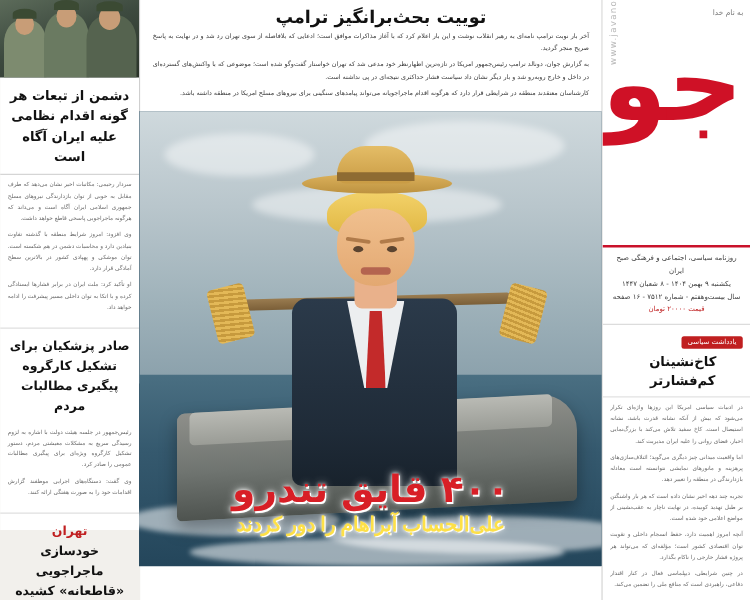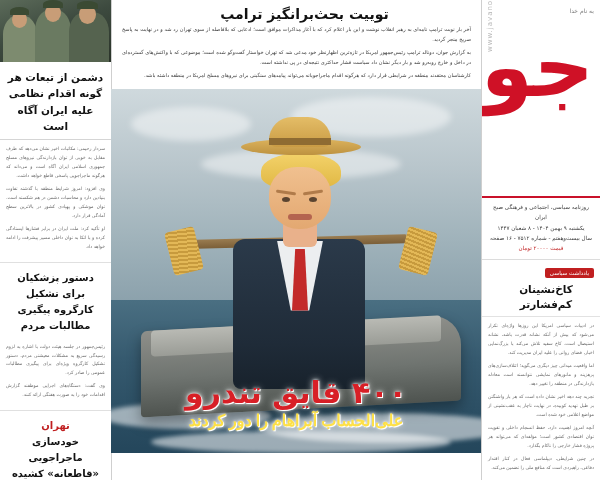--- a/index.html
+++ b/index.html
@@ -17,21 +17,21 @@
     background: #f2f0ec;
     overflow: hidden;
   }
 
   
   .left-col {
     position: absolute;
     left: 0;
     top: 0;
     width: 112px;
-    height: 480px;
+    height: 424px;
     background: #ffffff;
     border-right: 1px solid #cfcfcf;
     box-sizing: border-box;
   }
   .lead-photo {
     position: relative;
     width: 112px;
     height: 62px;
     background: linear-gradient(160deg, #5c6b5a 0%, #3d4a3f 45%, #2a3329 100%);
     overflow: hidden;
@@ -466,21 +466,21 @@
       <div class="cap c"></div>
     </div>
 
     <div class="left-head">دشمن از تبعات هر گونه اقدام نظامی علیه ایران آگاه است</div>
     <div class="left-body">
       <p>سردار رحیمی: مکاتبات اخیر نشان می‌دهد که طرف مقابل به خوبی از توان بازدارندگی نیروهای مسلح جمهوری اسلامی ایران آگاه است و می‌داند که هرگونه ماجراجویی پاسخی قاطع خواهد داشت.</p>
       <p>وی افزود: امروز شرایط منطقه با گذشته تفاوت بنیادین دارد و محاسبات دشمن در هم شکسته است. توان موشکی و پهپادی کشور در بالاترین سطح آمادگی قرار دارد.</p>
       <p>او تأکید کرد: ملت ایران در برابر فشارها ایستادگی کرده و با اتکا به توان داخلی مسیر پیشرفت را ادامه خواهد داد.</p>
     </div>
 
-    <div class="left-sub">دستور پزشکیان برای تشکیل کارگروه پیگیری مطالبات مردم</div>
+    <div class="left-sub">صادر پزشکیان برای تشکیل کارگروه پیگیری مطالبات مردم</div>
     <div class="left-body">
       <p>رئیس‌جمهور در جلسه هیئت دولت با اشاره به لزوم رسیدگی سریع به مشکلات معیشتی مردم، دستور تشکیل کارگروه ویژه‌ای برای پیگیری مطالبات عمومی را صادر کرد.</p>
       <p>وی گفت: دستگاه‌های اجرایی موظفند گزارش اقدامات خود را به صورت هفتگی ارائه کنند.</p>
     </div>
 
     <div class="left-sub">
       <span class="accent">تهران</span><br>
       <span>خودسازی ماجراجویی</span><br>
       <span>«قاطعانه» کشیده شد</span>
     </div>

